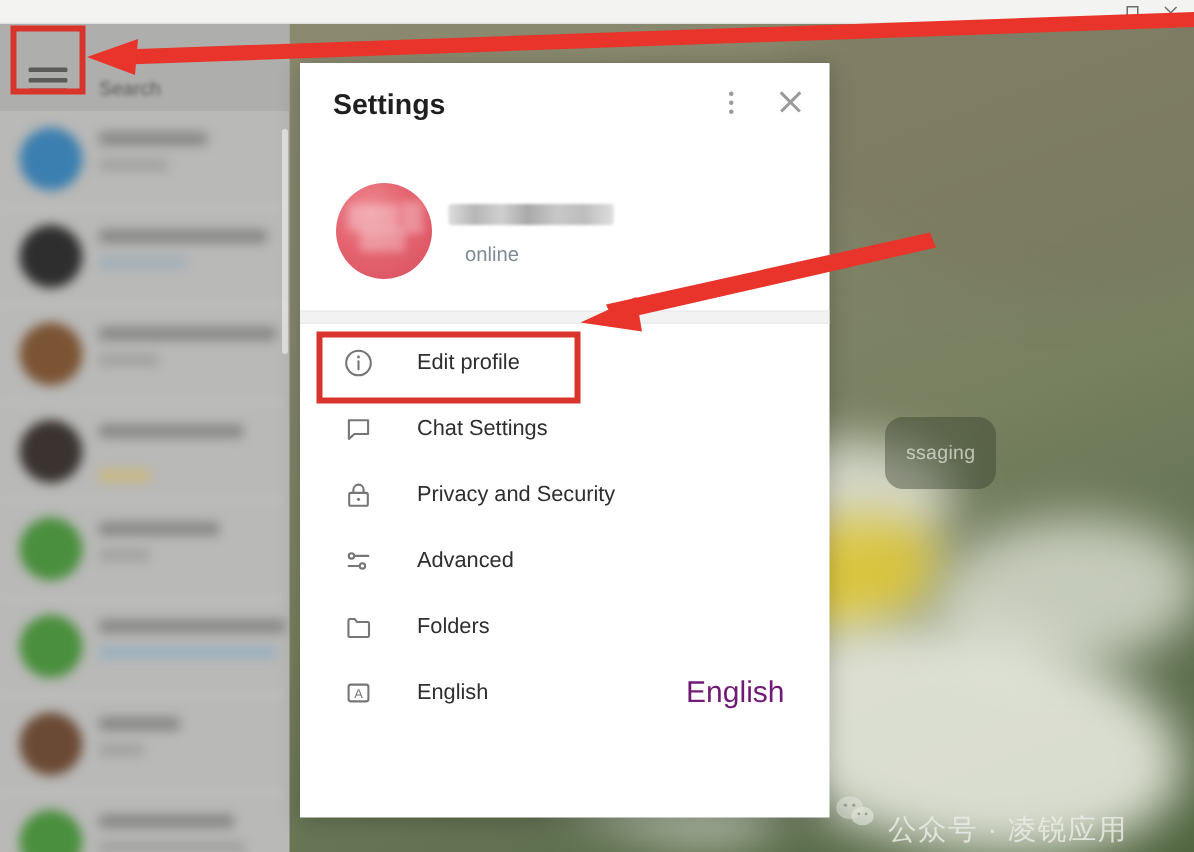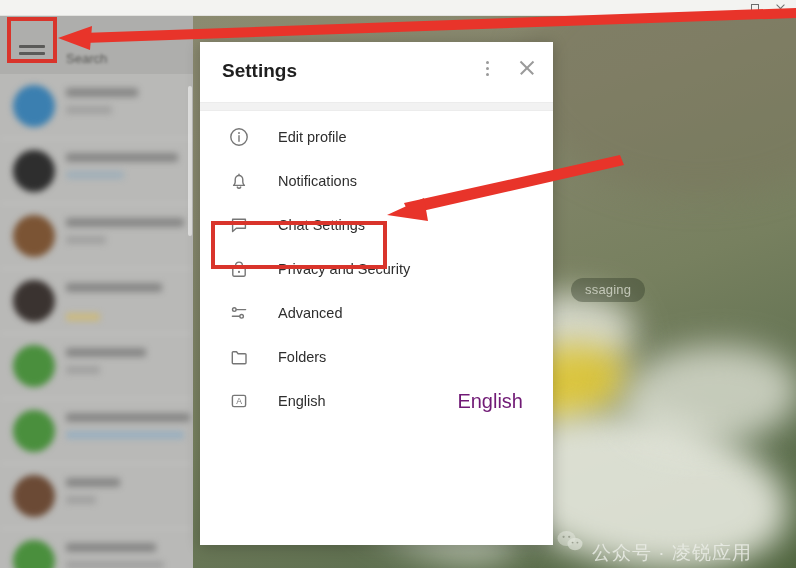--- a/index.html
+++ b/index.html
@@ -111,23 +111,23 @@
     transform: rotate(-12deg);
   }
   .dark-top {
     left: 330px; top: -60px;
     width: 360px; height: 240px;
     background: rgba(120,116,92,0.45);
   }
 
   .pill-badge {
     position: absolute;
-    left: 381px; top: 262px;
+    left: 400px; top: 262px;
     height: 24px;
-    padding: 0 14px;
+    padding: 12px 14px;
     border-radius: 12px;
     background: rgba(52,62,44,0.42);
     color: rgba(225,228,216,0.75);
     font-size: 13px;
     line-height: 24px;
     white-space: nowrap;
     letter-spacing: .2px;
   }
 
   
@@ -459,46 +459,45 @@
       <div class="dlg-actions">
         <div class="icon-kebab">
           <span></span>
             <span></span>
             <span></span>
         </div>
         <div class="icon-x"></div>
       </div>
     </div>
 
+    <div class="profile">
+      <div class="avatar">
+        <div class="smear s1"></div>
+          <div class="smear s2"></div>
+          <div class="smear s3"></div>
+      </div>
+      <div class="name-redact"></div>
+      <div class="status">online</div>
+    </div>
 
     <div class="divider"></div>
 
     <div class="menu-list">
 
       <div class="menu-item">
         <span class="mi-icon">
           <svg viewBox="0 0 22 22" width="22" height="22" fill="none" stroke="#767676" stroke-width="1.4">
             <circle cx="11" cy="11" r="8.2"></circle>
             <line x1="11" y1="9.8" x2="11" y2="15.2" stroke-linecap="round"></line>
             <circle cx="11" cy="7" r="0.95" fill="#767676" stroke="none"></circle>
           </svg>
         </span>
         <span class="mi-label">Edit profile</span>
       </div>
 
-      <div class="menu-item">
-        <span class="mi-icon">
-          <svg viewBox="0 0 22 22" width="22" height="22" fill="none" stroke="#767676" stroke-width="1.4" stroke-linecap="round" stroke-linejoin="round">
-            <path d="M5.6 15.4h10.8c-1.1-1.1-1.6-2-1.6-3.5V9.7c0-2.3-1.6-4.2-3.8-4.2S7.2 7.4 7.2 9.7v2.2c0 1.5-.5 2.4-1.6 3.5z"></path>
-            <path d="M9.3 17.1c.3.7.9 1.1 1.7 1.1s1.4-.4 1.7-1.1"></path>
-            <line x1="11" y1="4.1" x2="11" y2="5.4"></line>
-          </svg>
-        </span>
-        <span class="mi-label">Notifications</span>
-      </div>
 
       <div class="menu-item">
         <span class="mi-icon">
           <svg viewBox="0 0 22 22" width="22" height="22" fill="none" stroke="#767676" stroke-width="1.4" stroke-linejoin="round">
             <path d="M4.6 5.2h12.8v9.1H8.3l-3.7 3.3z"></path>
           </svg>
         </span>
         <span class="mi-label">Chat Settings</span>
       </div>
 

